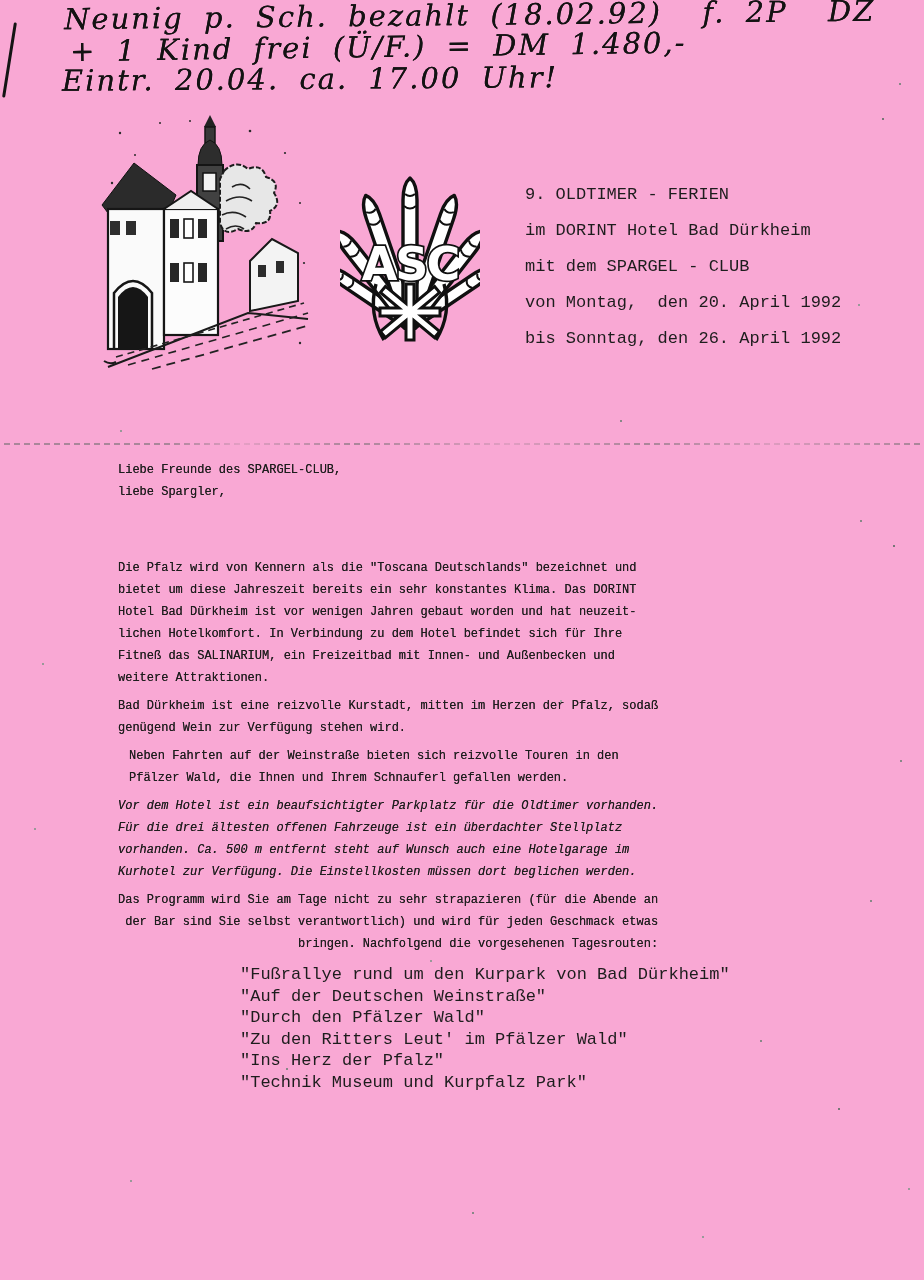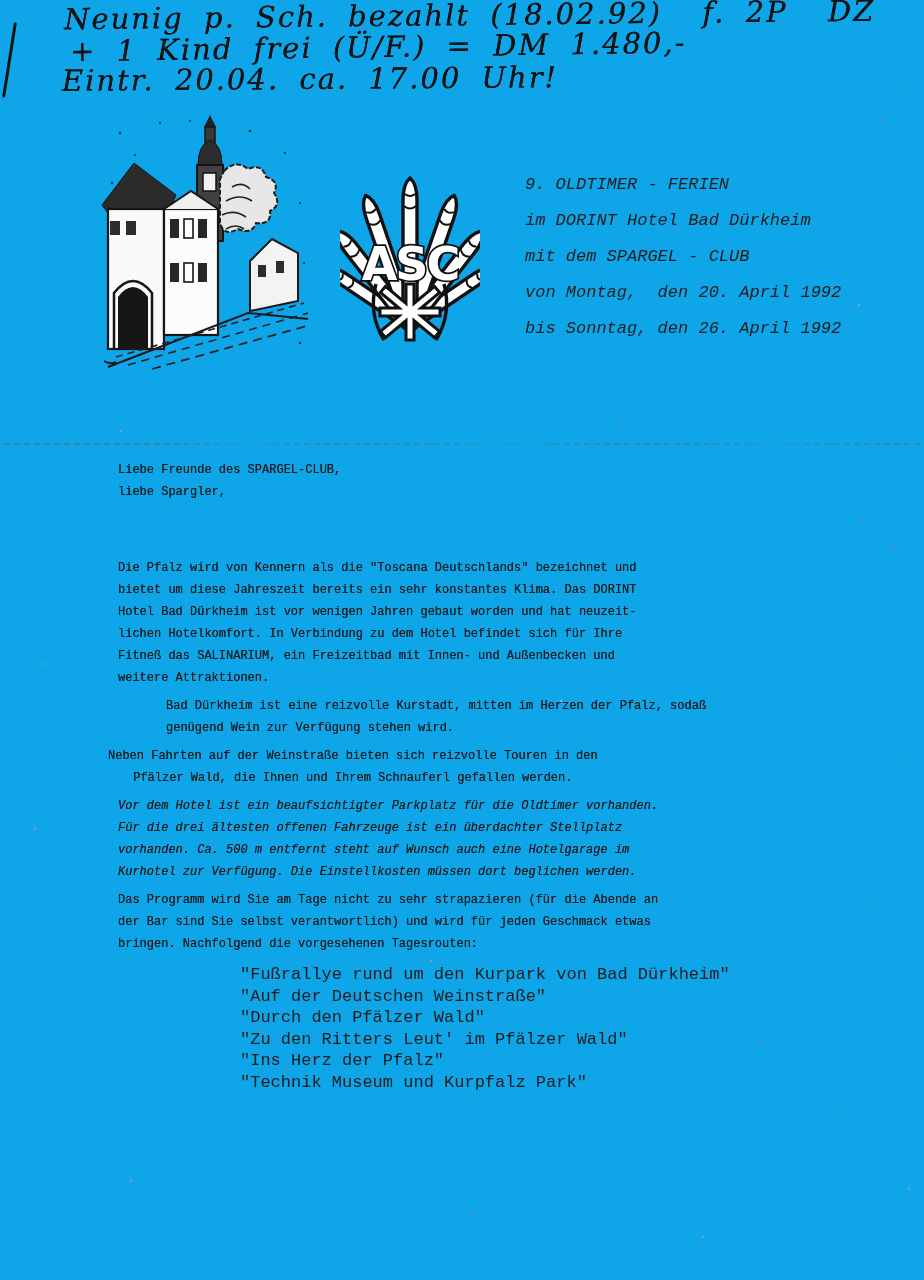--- a/index.html
+++ b/index.html
@@ -1,18 +1,18 @@
 <!DOCTYPE html>
 <html><head>
 <meta charset="utf-8">
 <style>
   html,body{margin:0;padding:0;background:#e8e8e8;}
   .page{
     position:relative;width:924px;height:1280px;margin:0 auto;
-    background:#0ea5e9;overflow:hidden;
+    background:#f9a8d4;overflow:hidden;
     font-family:"Liberation Mono","DejaVu Sans Mono",monospace;
     color:#1d1d1d;
   }
   .tw{
     position:absolute;white-space:pre-wrap;
     font-size:12px;line-height:22px;
     text-shadow:0 0 .5px rgba(20,20,20,.8);
   }
   .hw{
     position:absolute;white-space:pre;
@@ -24,21 +24,21 @@
   .pen-slash{
     position:absolute;left:8px;top:22px;width:3px;height:76px;
     background:#141414;border-radius:2px;transform:rotate(9deg);
   }
   .fold-line{
     position:absolute;top:443px;left:4px;width:916px;height:0;
     border-top:2px dashed rgba(105,105,105,.55);
     -webkit-mask-image:linear-gradient(90deg,#000 0 18%,rgba(0,0,0,.25) 26%,#000 38%,rgba(0,0,0,.3) 55%,#000 70%,rgba(0,0,0,.35) 84%,#000 100%);
     mask-image:linear-gradient(90deg,#000 0 18%,rgba(0,0,0,.25) 26%,#000 38%,rgba(0,0,0,.3) 55%,#000 70%,rgba(0,0,0,.35) 84%,#000 100%);
   }
-  .title-block{position:absolute;left:525px;top:176px;font-style:italic;}
+  .title-block{position:absolute;left:525px;top:186px;}
   .title-line{font-size:17px;line-height:17px;margin-bottom:19px;white-space:pre;}
   .sketch{position:absolute;left:100px;top:113px;}
   .logo{position:absolute;left:340px;top:166px;}
   .routes{position:absolute;left:240px;top:964px;font-size:17px;line-height:21.6px;}
   .route-line{white-space:pre;}
   .noise{
     position:absolute;left:0;top:0;width:2px;height:2px;background:transparent;
     box-shadow:
       882px 118px 0 0 #777, 899px 83px 0 0 #888, 858px 304px 0 0 #999,
       620px 420px 0 0 #888, 120px 430px 0 0 #999, 860px 520px 0 0 #888,
@@ -162,29 +162,29 @@
   <div class="fold-line"></div>
 
   <div class="tw" style="left:118px;top:459px;">Liebe Freunde des SPARGEL-CLUB,
 liebe Spargler,</div>
   <div class="tw" style="left:118px;top:557px;">Die Pfalz wird von Kennern als die "Toscana Deutschlands" bezeichnet und
 bietet um diese Jahreszeit bereits ein sehr konstantes Klima. Das DORINT
 Hotel Bad Dürkheim ist vor wenigen Jahren gebaut worden und hat neuzeit-
 lichen Hotelkomfort. In Verbindung zu dem Hotel befindet sich für Ihre
 Fitneß das SALINARIUM, ein Freizeitbad mit Innen- und Außenbecken und
 weitere Attraktionen.</div>
-  <div class="tw" style="left:118px;top:695px;margin-left:48px;">Bad Dürkheim ist eine reizvolle Kurstadt, mitten im Herzen der Pfalz, sodaß
+  <div class="tw" style="left:118px;top:695px;">Bad Dürkheim ist eine reizvolle Kurstadt, mitten im Herzen der Pfalz, sodaß
 genügend Wein zur Verfügung stehen wird.</div>
-  <div class="tw" style="left:108px;top:745px;text-align:center;">Neben Fahrten auf der Weinstraße bieten sich reizvolle Touren in den
+  <div class="tw" style="left:129px;top:745px;">Neben Fahrten auf der Weinstraße bieten sich reizvolle Touren in den
 Pfälzer Wald, die Ihnen und Ihrem Schnauferl gefallen werden.</div>
   <div class="tw" style="left:118px;top:795px;font-style:italic;">Vor dem Hotel ist ein beaufsichtigter Parkplatz für die Oldtimer vorhanden.
 Für die drei ältesten offenen Fahrzeuge ist ein überdachter Stellplatz
 vorhanden. Ca. 500 m entfernt steht auf Wunsch auch eine Hotelgarage im
 Kurhotel zur Verfügung. Die Einstellkosten müssen dort beglichen werden.</div>
-  <div class="tw" style="left:118px;top:889px;">Das Programm wird Sie am Tage nicht zu sehr strapazieren (für die Abende an
+  <div class="tw" style="left:118px;top:889px;text-align:right;">Das Programm wird Sie am Tage nicht zu sehr strapazieren (für die Abende an
 der Bar sind Sie selbst verantwortlich) und wird für jeden Geschmack etwas
 bringen. Nachfolgend die vorgesehenen Tagesrouten:</div>
 
   <div class="routes">
     <div class="route-line">"Fußrallye rund um den Kurpark von Bad Dürkheim"</div>
     <div class="route-line">"Auf der Deutschen Weinstraße"</div>
     <div class="route-line">"Durch den Pfälzer Wald"</div>
     <div class="route-line">"Zu den Ritters Leut' im Pfälzer Wald"</div>
     <div class="route-line">"Ins Herz der Pfalz"</div>
     <div class="route-line">"Technik Museum und Kurpfalz Park"</div>

